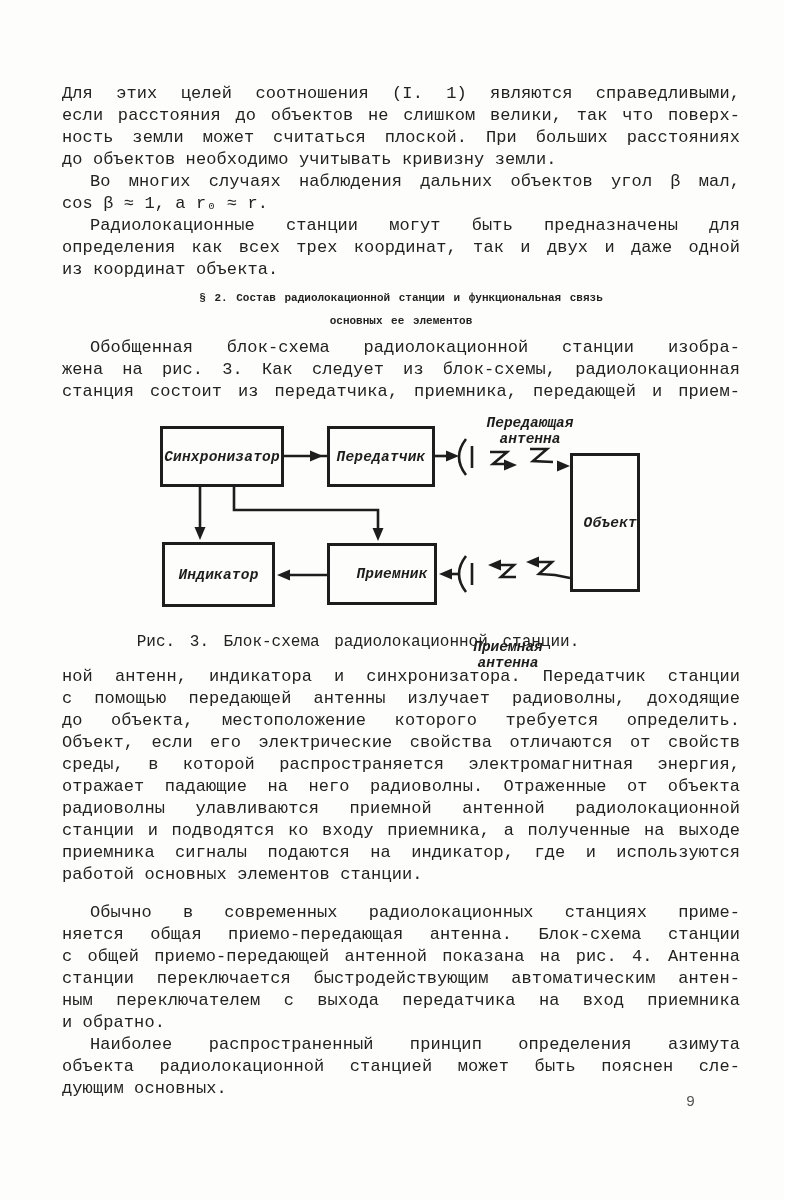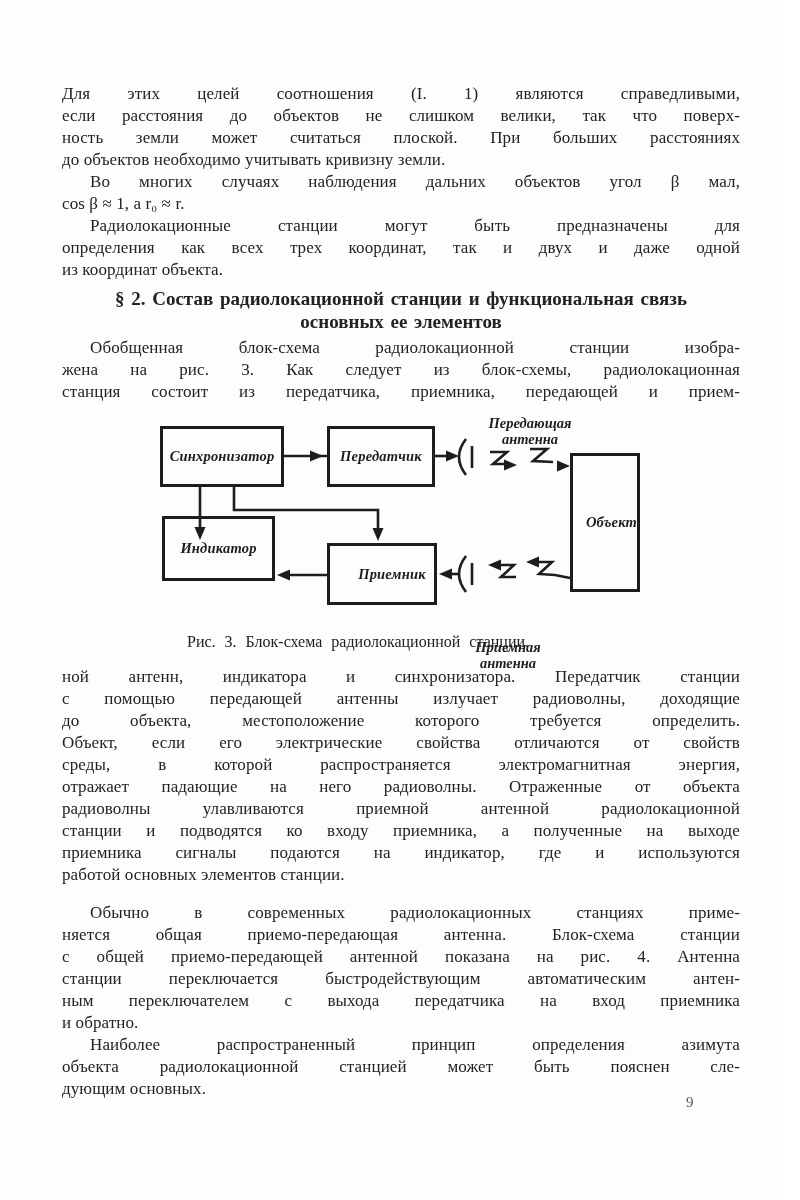--- a/index.html
+++ b/index.html
@@ -1,21 +1,21 @@
 <!DOCTYPE html>
 <html lang="ru"><head>
 <meta charset="utf-8">
 <style>
   html, body { margin: 0; padding: 0; background: #ffffff; }
   .page {
     position: relative;
     width: 784px;
     height: 1200px;
     background: #fdfdfb;
-    font-family: Liberation Serif, serif;
+    font-family: Liberation Mono, monospace;
     color: #222222;
     overflow: hidden;
   }
   
   .tblock {
     position: absolute;
     left: 62px;
     width: 678px;
     font-size: 17px;
     line-height: 22px;
@@ -24,21 +24,21 @@
   .tline { text-align: justify; text-align-last: justify; white-space: normal; }
   .tline.lastline { text-align-last: left; }
   .tline.indent { text-indent: 28px; }
 
   .heading {
     position: absolute;
     left: 62px;
     width: 678px;
     top: 287px;
     font-weight: bold;
-    font-size: 19px;
+    font-size: 11px;
     line-height: 23.2px;
     text-align: center;
     word-spacing: 2px;
   }
 
   .caption {
     position: absolute;
     left: 62px;
     width: 592px;
     top: 633px;
@@ -69,21 +69,21 @@
     font-style: italic;
     font-weight: bold;
     font-size: 14.5px;
     letter-spacing: 0.2px;
     color: #1d1d1d;
     white-space: nowrap;
   }
   .b-sync { left: 160px; top: 426px; width: 124px; height: 61px; }
   .b-tx   { left: 327px; top: 426px; width: 108px; height: 61px; }
   .b-obj  { left: 570px; top: 453px; width: 70px;  height: 139px; justify-content: flex-end; }
-  .b-ind  { left: 162px; top: 516px; width: 113px; height: 65px; text-align: center; }
+  .b-ind  { left: 162px; top: 542px; width: 113px; height: 65px; text-align: center; }
   .b-rx   { left: 327px; top: 543px; width: 110px; height: 62px; padding-left: 20px; }
 
   .ant-label {
     position: absolute;
     font-style: italic;
     font-weight: bold;
     font-size: 14.5px;
     line-height: 16px;
     text-align: center;
     color: #1d1d1d;

